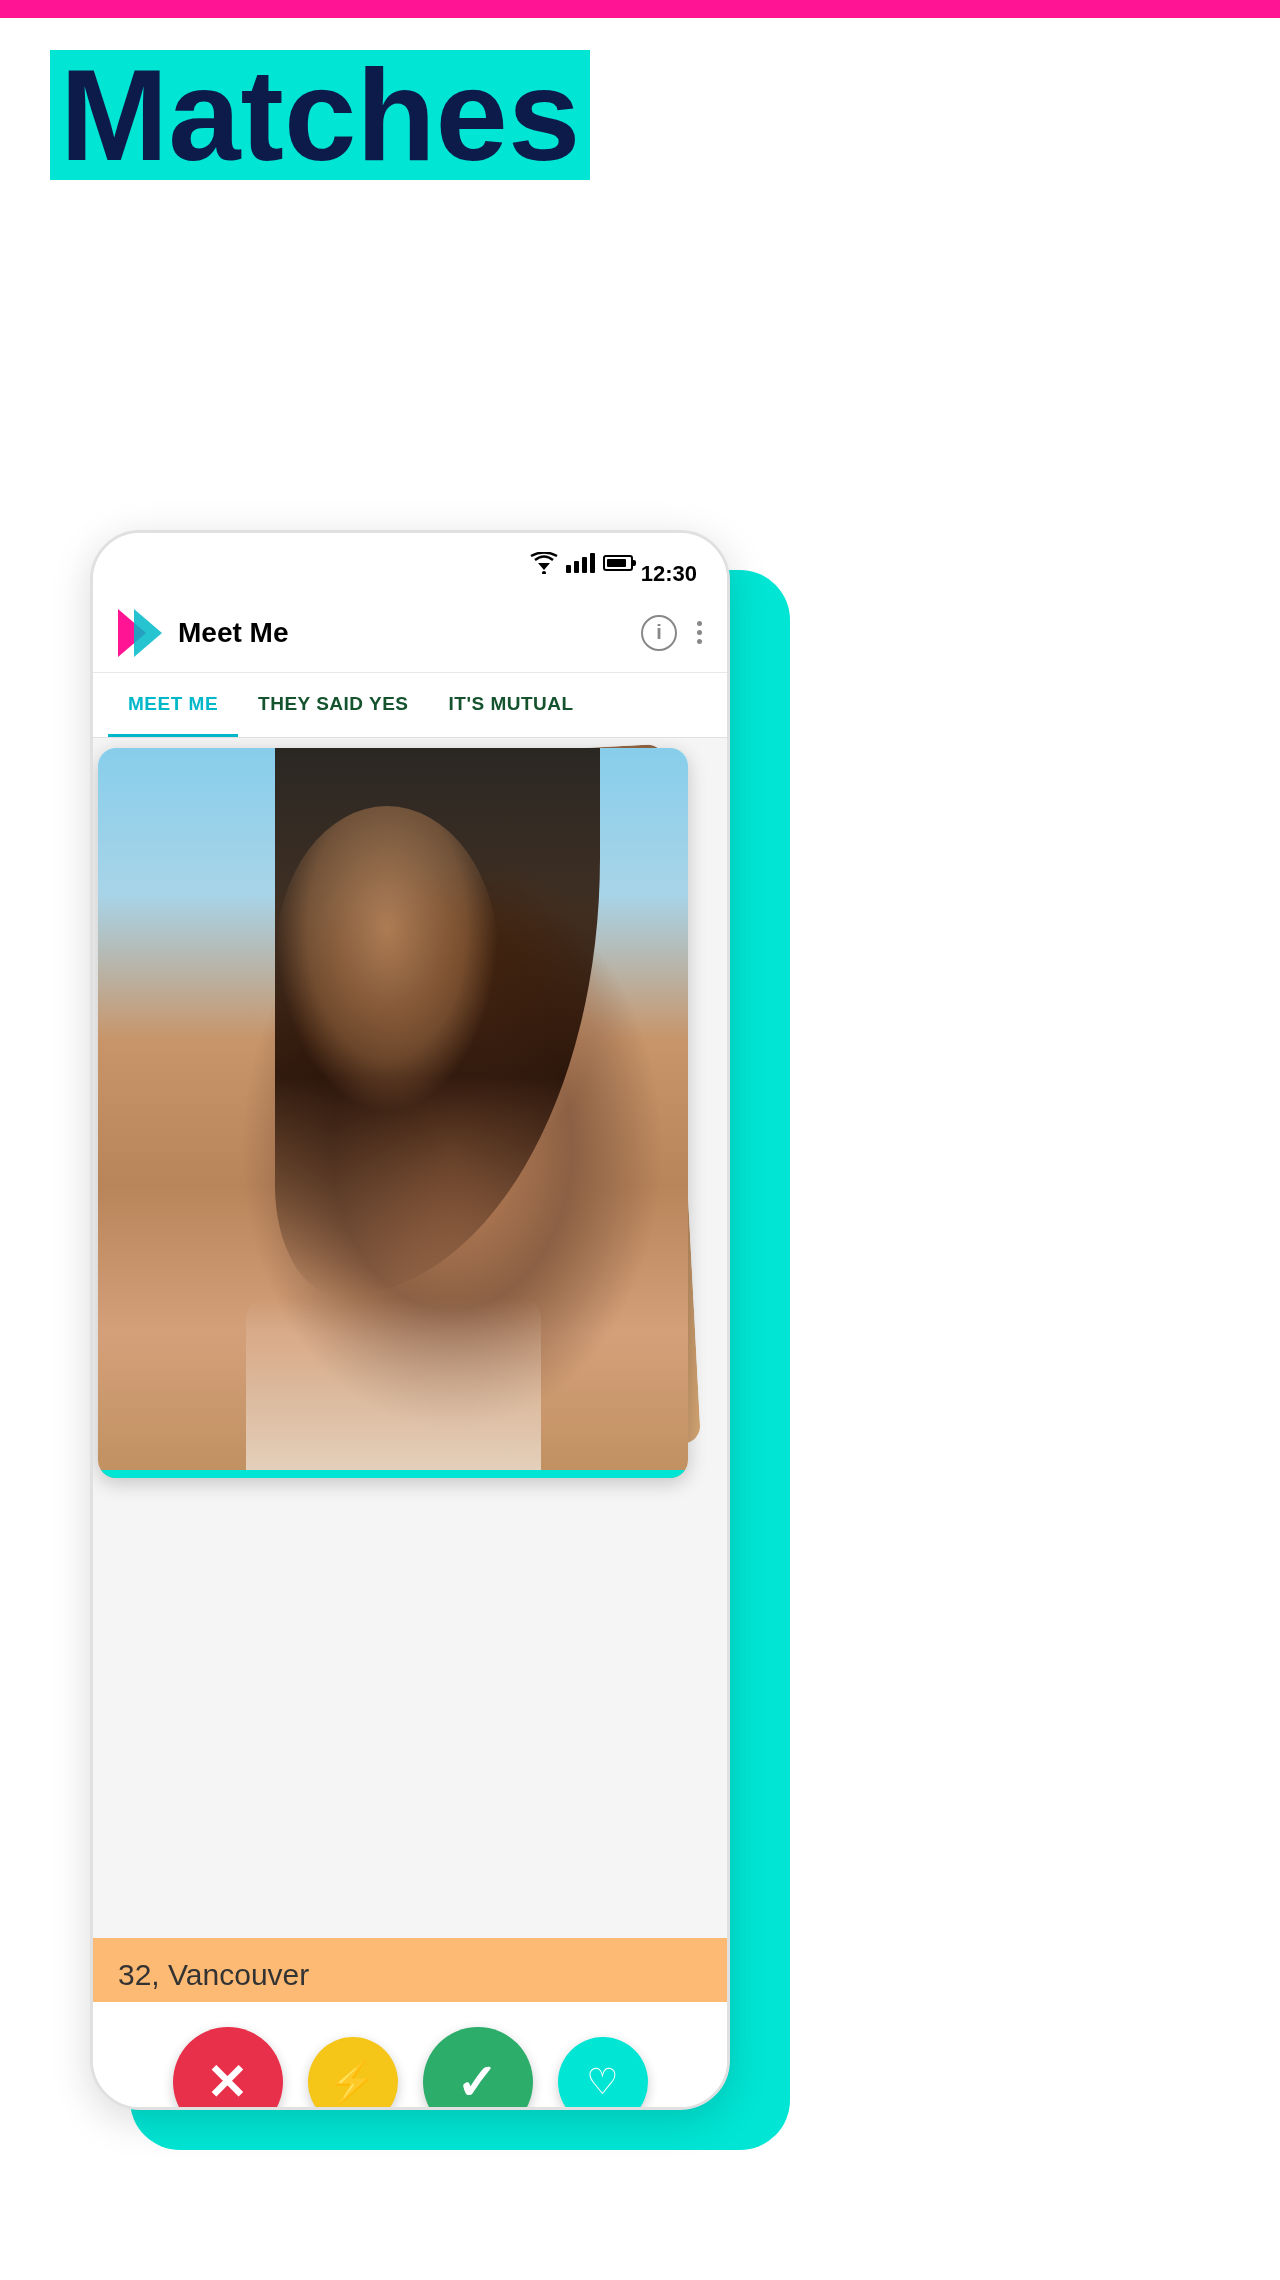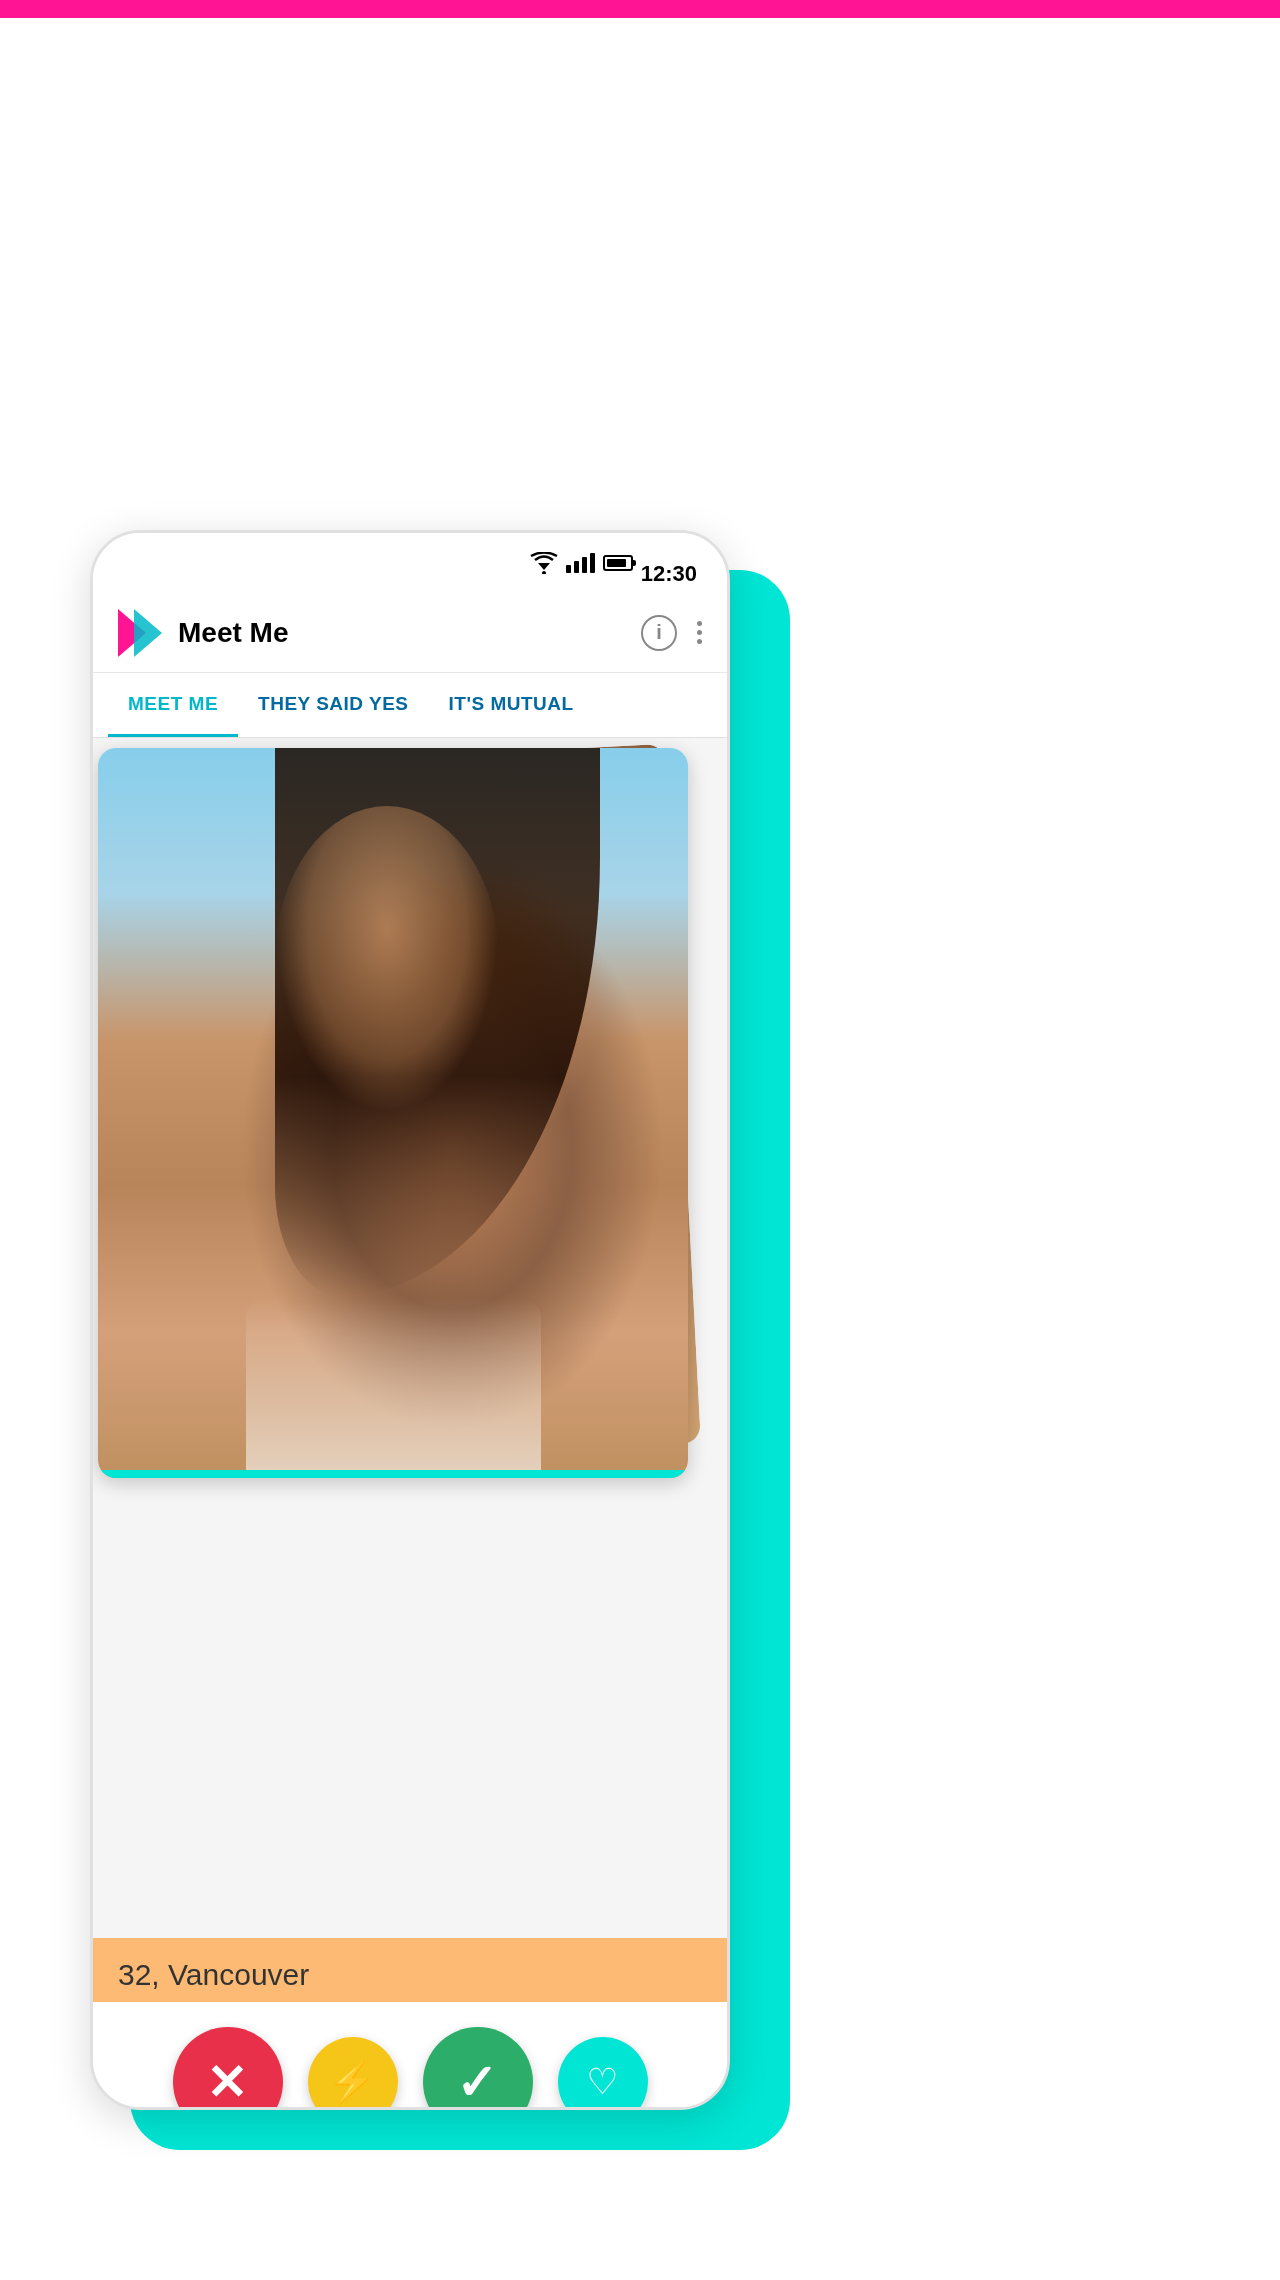--- a/index.html
+++ b/index.html
@@ -249,21 +249,21 @@
       border-bottom: 1px solid #e0e0e0;
       padding: 0 15px;
     }
 
     .tab-item {
       display: flex;
       align-items: center;
       padding: 0 20px;
       font-size: 19px;
       font-weight: 600;
-      color: #0369a1;
+      color: #14532d;
       border-bottom: 3px solid transparent;
       cursor: pointer;
       letter-spacing: 0.5px;
       white-space: nowrap;
     }
 
     .tab-item.active {
       color: #00b8c9;
       border-bottom: 3px solid #00b8c9;
     }
@@ -428,20 +428,23 @@
       color: white;
       font-size: 36px;
     }
   </style>
 </head>
 <body>
 
 <div class="top-bar"></div>
 
 <div class="hero-section">
+  <div class="hero-highlight-wrapper">
+    <span class="hero-title-line2">Matches</span>
+  </div>
 </div>
 
 <div class="phone-area">
 
   <div class="phone-teal-shadow"></div>
 
   <div class="phone-frame">
 
     <div class="status-bar">
       <div class="status-icons">

